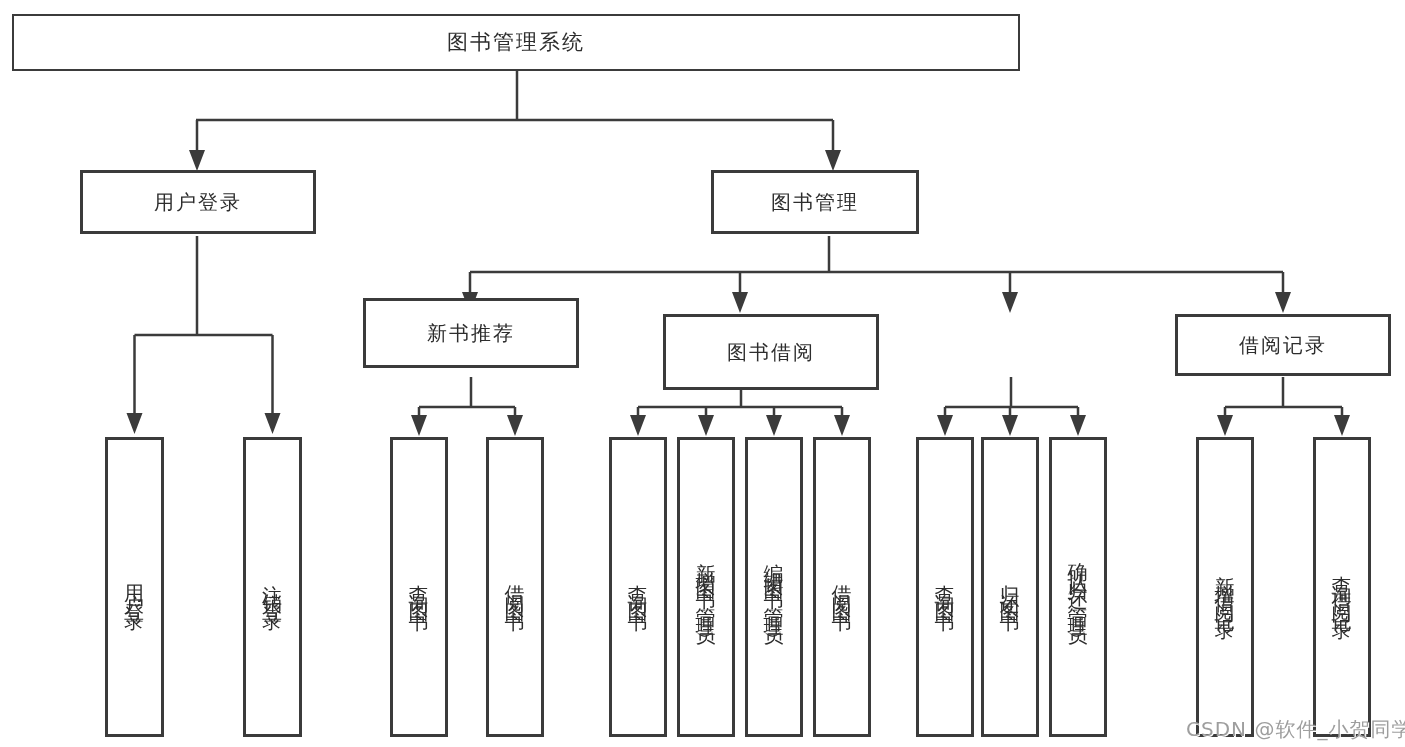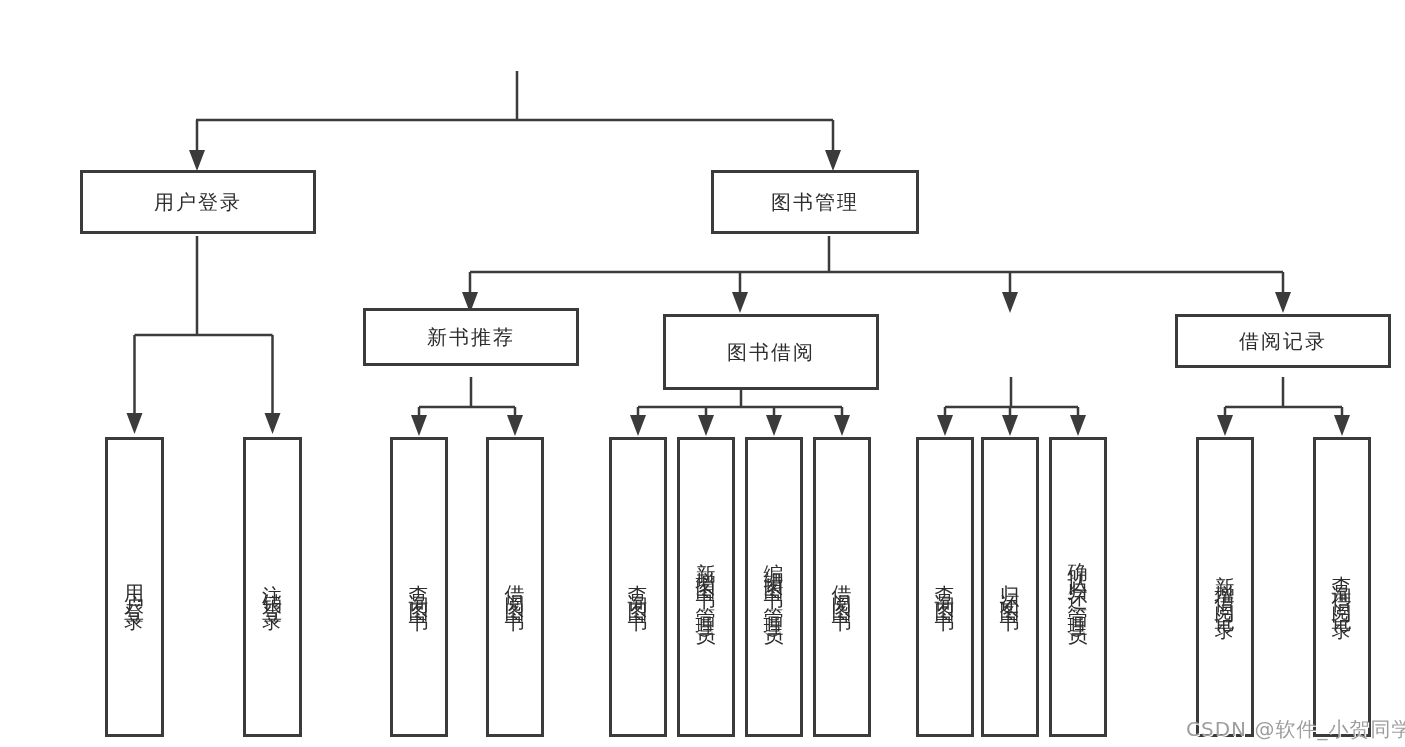--- a/index.html
+++ b/index.html
@@ -77,27 +77,28 @@
       <path d="M189,150 L205,150 L197,171 Z M825,150 L841,150 L833,171 Z"></path>
       <path d="M126.5,413 L142.5,413 L134.5,434 Z M264.5,413 L280.5,413 L272.5,434 Z"></path>
       <path d="M462,292 L478,292 L470,313 Z M732,292 L748,292 L740,313 Z M1002,292 L1018,292 L1010,313 Z M1275,292 L1291,292 L1283,313 Z"></path>
       <path d="M411,415 L427,415 L419,436 Z M507,415 L523,415 L515,436 Z"></path>
       <path d="M630,415 L646,415 L638,436 Z M698,415 L714,415 L706,436 Z M766,415 L782,415 L774,436 Z M834,415 L850,415 L842,436 Z"></path>
       <path d="M937,415 L953,415 L945,436 Z M1002,415 L1018,415 L1010,436 Z M1070,415 L1086,415 L1078,436 Z"></path>
       <path d="M1217,415 L1233,415 L1225,436 Z M1334,415 L1350,415 L1342,436 Z"></path>
     </g>
   </svg>
 
+  <div class="box root" style="left:12px;top:14px;width:1008px;height:57px">图书管理系统</div>
 
   <div class="box" style="left:80px;top:170px;width:236px;height:64px">用户登录</div>
   <div class="box" style="left:711px;top:170px;width:208px;height:64px">图书管理</div>
 
-  <div class="box" style="left:363px;top:308px;width:216px;height:58px">新书推荐</div>
+  <div class="box" style="left:363px;top:298px;width:216px;height:70px">新书推荐</div>
   <div class="box" style="left:663px;top:314px;width:216px;height:76px">图书借阅</div>
-  <div class="box" style="left:1175px;top:314px;width:216px;height:54px">借阅记录</div>
+  <div class="box" style="left:1175px;top:314px;width:216px;height:62px">借阅记录</div>
 
   <div class="vbox" style="left:105px;top:437px;width:59px;height:300px">用户登录</div>
   <div class="vbox" style="left:243px;top:437px;width:59px;height:300px">注销登录</div>
 
   <div class="vbox" style="left:390px;top:437px;width:58px;height:300px">查询图书</div>
   <div class="vbox" style="left:486px;top:437px;width:58px;height:300px">借阅图书</div>
 
   <div class="vbox" style="left:609px;top:437px;width:58px;height:300px">查询图书</div>
   <div class="vbox" style="left:677px;top:437px;width:58px;height:300px">新增图书（管理员）</div>
   <div class="vbox" style="left:745px;top:437px;width:58px;height:300px">编辑图书（管理员）</div>

